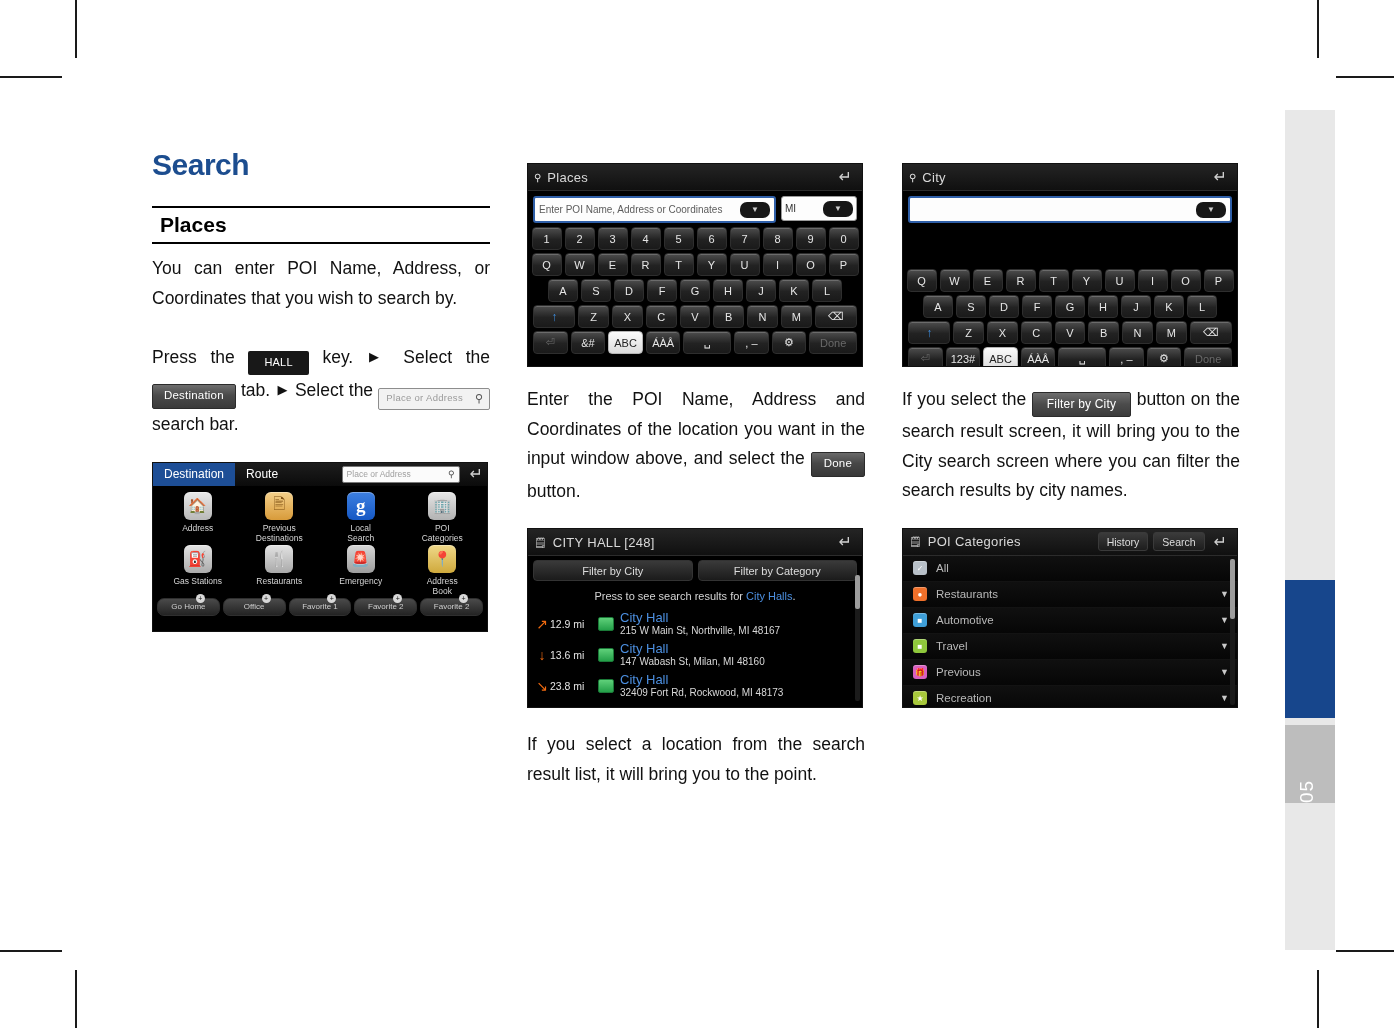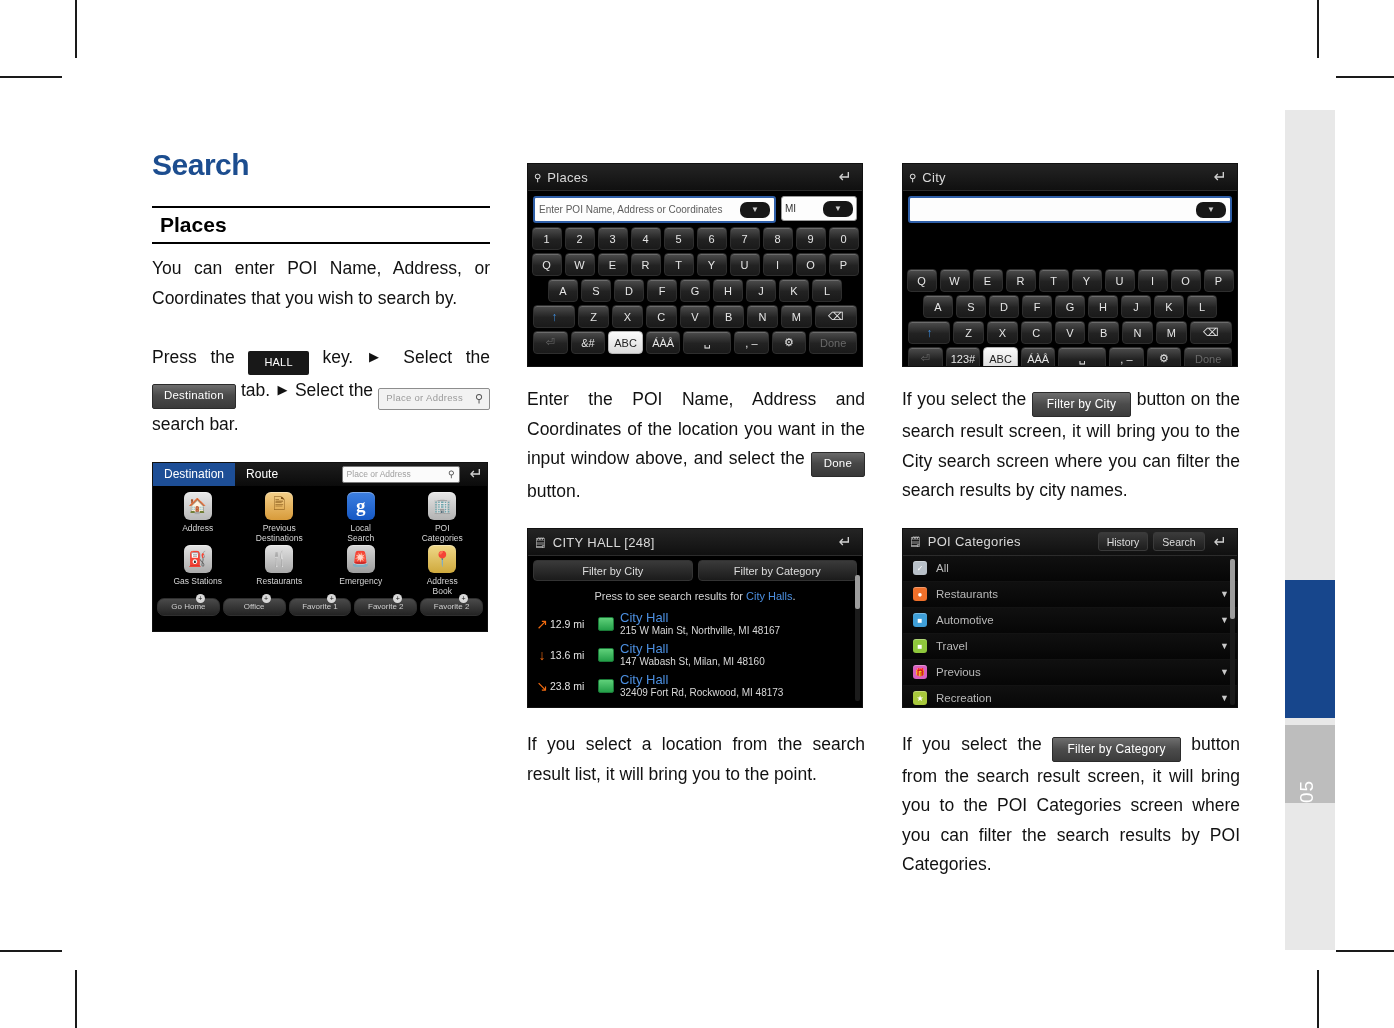--- a/index.html
+++ b/index.html
@@ -635,21 +635,16 @@
         <span class="cat-ico" style="background:#a8c83c;">★</span>
         <span class="cat-label">Recreation</span>
         <span class="cat-chev">▼</span>
       </div>
 
       <div class="scrollbar" style="top:30px;height:146px;">
           <i style="height:60px;"></i>
         </div>
     </div>
 
-    <p class="body" style="margin-top:22px;">
-      <span>If you select the</span>
-      <span class="chip chip-filter">Filter by Category</span>
-      <span>button from the search result screen, it will bring you to the POI Categories screen where you can filter the search results by POI Categories.</span>
-    </p>
   </div>
 
 
 </div>
 
 </body></html>

